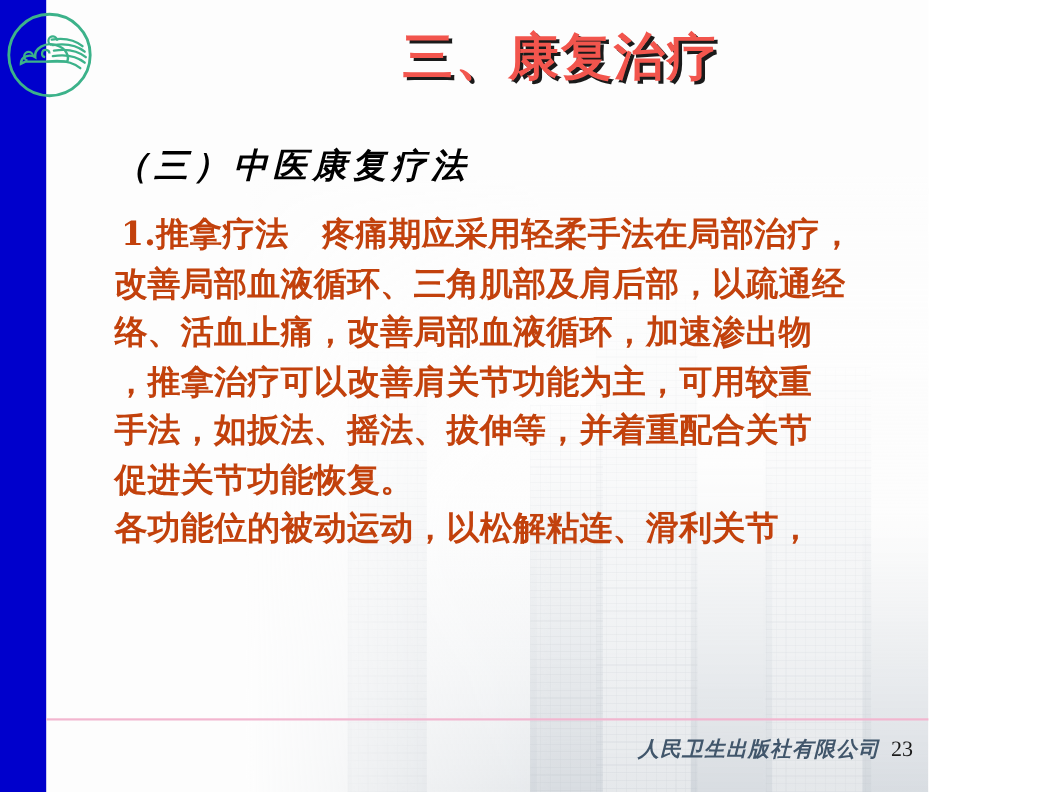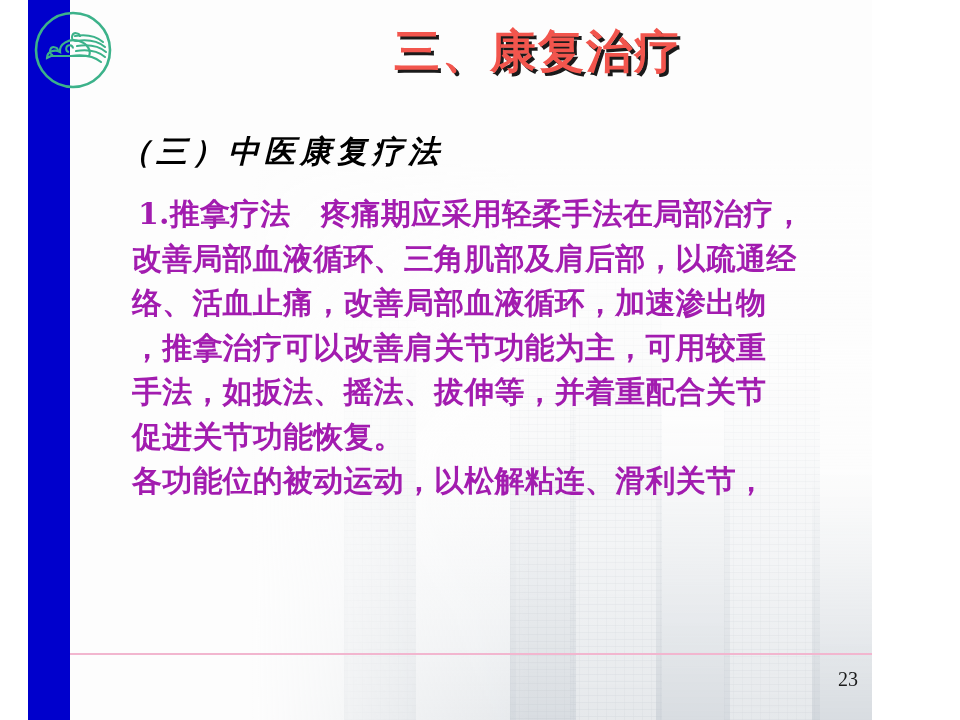--- a/index.html
+++ b/index.html
@@ -10,21 +10,20 @@
   body {
     font-family: "Liberation Serif", "DejaVu Serif", serif;
   }
 
   .slide {
     position: relative;
     width: 844px;
     height: 720px;
     overflow: hidden;
     background: #fdfdfd;
-    margin-left: 28px;
   }
 
   
   .bg-photo {
     position: absolute;
     right: 0;
     bottom: 0;
     width: 620px;
     height: 560px;
     pointer-events: none;
@@ -86,21 +85,21 @@
     line-height: 58px;
     letter-spacing: 2px;
     color: #f2554d;
     text-shadow: 3px 3px 0 #1a1a1a;
     white-space: nowrap;
   }
 
   
   .subtitle {
     position: absolute;
-    left: 92px;
+    left: 104px;
     top: 130px;
     font-family: "DejaVu Serif", "Liberation Serif", serif;
     font-weight: bold;
     font-style: italic;
     font-size: 31px;
     line-height: 42px;
     letter-spacing: 5px;
     color: #000000;
     white-space: nowrap;
   }
@@ -110,21 +109,21 @@
     position: absolute;
     left: 96px;
     top: 192px;
     width: 856px;
   }
   .body-line {
     font-family: "DejaVu Serif", "Liberation Serif", serif;
     font-weight: bold;
     font-size: 30px;
     line-height: 44.5px;
-    color: #a21caf;
+    color: #c2410c;
     white-space: nowrap;
     letter-spacing: 0.2px;
   }
   .body-line.first { text-indent: 14px; }
   .body-line.rest  { text-indent: 8px; }
 
   
   .footer-rule {
     position: absolute;
     left: 42px;
@@ -204,16 +203,17 @@
     <div class="body-line rest">改善局部血液循环、三角肌部及肩后部，以疏通经</div>
     <div class="body-line rest">络、活血止痛，改善局部血液循环，加速渗出物</div>
     <div class="body-line rest">，推拿治疗可以改善肩关节功能为主，可用较重</div>
     <div class="body-line rest">手法，如扳法、摇法、拔伸等，并着重配合关节</div>
     <div class="body-line rest">促进关节功能恢复。</div>
     <div class="body-line rest">各功能位的被动运动，以松解粘连、滑利关节，</div>
   </div>
 
   <div class="footer-rule"></div>
   <div class="footer">
+    <span class="footer-pub">人民卫生出版社有限公司</span>
     <span class="footer-page">23</span>
   </div>
 
 </div>
 
 </body></html>

